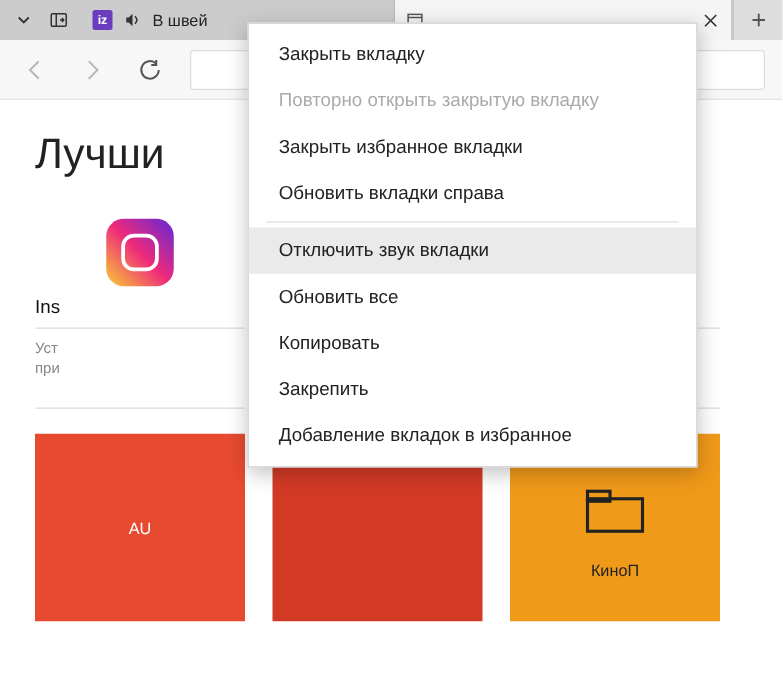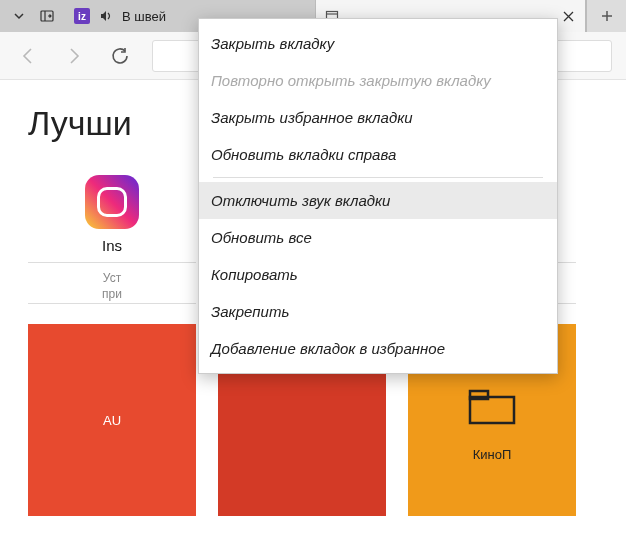--- a/index.html
+++ b/index.html
@@ -92,22 +92,22 @@
   }
 
   .cards-row {
     display:flex;
     gap: 22px;
     margin-bottom: 20px;
   }
   .card {
     width: 168px;
     border-bottom:1px solid #ddd;
-    padding-bottom:1px;
-    text-align:center;
+    padding-bottom:24px;
+    text-align:left;
   }
   .card .icon-wrap {
     height: 70px;
     display:flex; align-items:center; justify-content:center;
   }
   .card .icon-insta {
     width:54px; height:54px; border-radius:14px;
     background: linear-gradient(45deg,#f9ce34,#ee2a7b,#6228d7);
     position:relative;
   }
@@ -125,21 +125,21 @@
   .card .meta {
     font-size:12px; color:#888; line-height:1.3;
   }
 
   .tiles-row {
     display:flex;
     gap: 22px;
   }
   .tile {
     width: 168px;
-    height: 192px;
+    height: 150px;
     color:#fff;
     display:flex;
     flex-direction:column;
     align-items:center;
     justify-content:center;
     gap:12px;
     font-size:14px;
     position:relative;
   }
   .tile.red1 { background:#e74a2f; }
@@ -154,25 +154,24 @@
     left: 198px;
     top: 18px;
     width: 360px;
     background:#fff;
     box-shadow: 0 4px 16px rgba(0,0,0,0.25);
     border:1px solid #ccc;
     padding: 6px 0;
     z-index: 100;
   }
   .context-menu .item {
-    padding: 10px 12px;
+    padding: 10px 24px;
     font-size:15px;
     color:#222;
     cursor:default;
-    font-style:italic;
   }
   .context-menu .item.disabled { color:#aaa; }
   .context-menu .item.highlight { background:#eaeaea; }
   .context-menu .sep {
     height:1px; background:#ddd; margin:4px 14px;
   }
 
   svg { display:block; }
 </style>
 </head>

